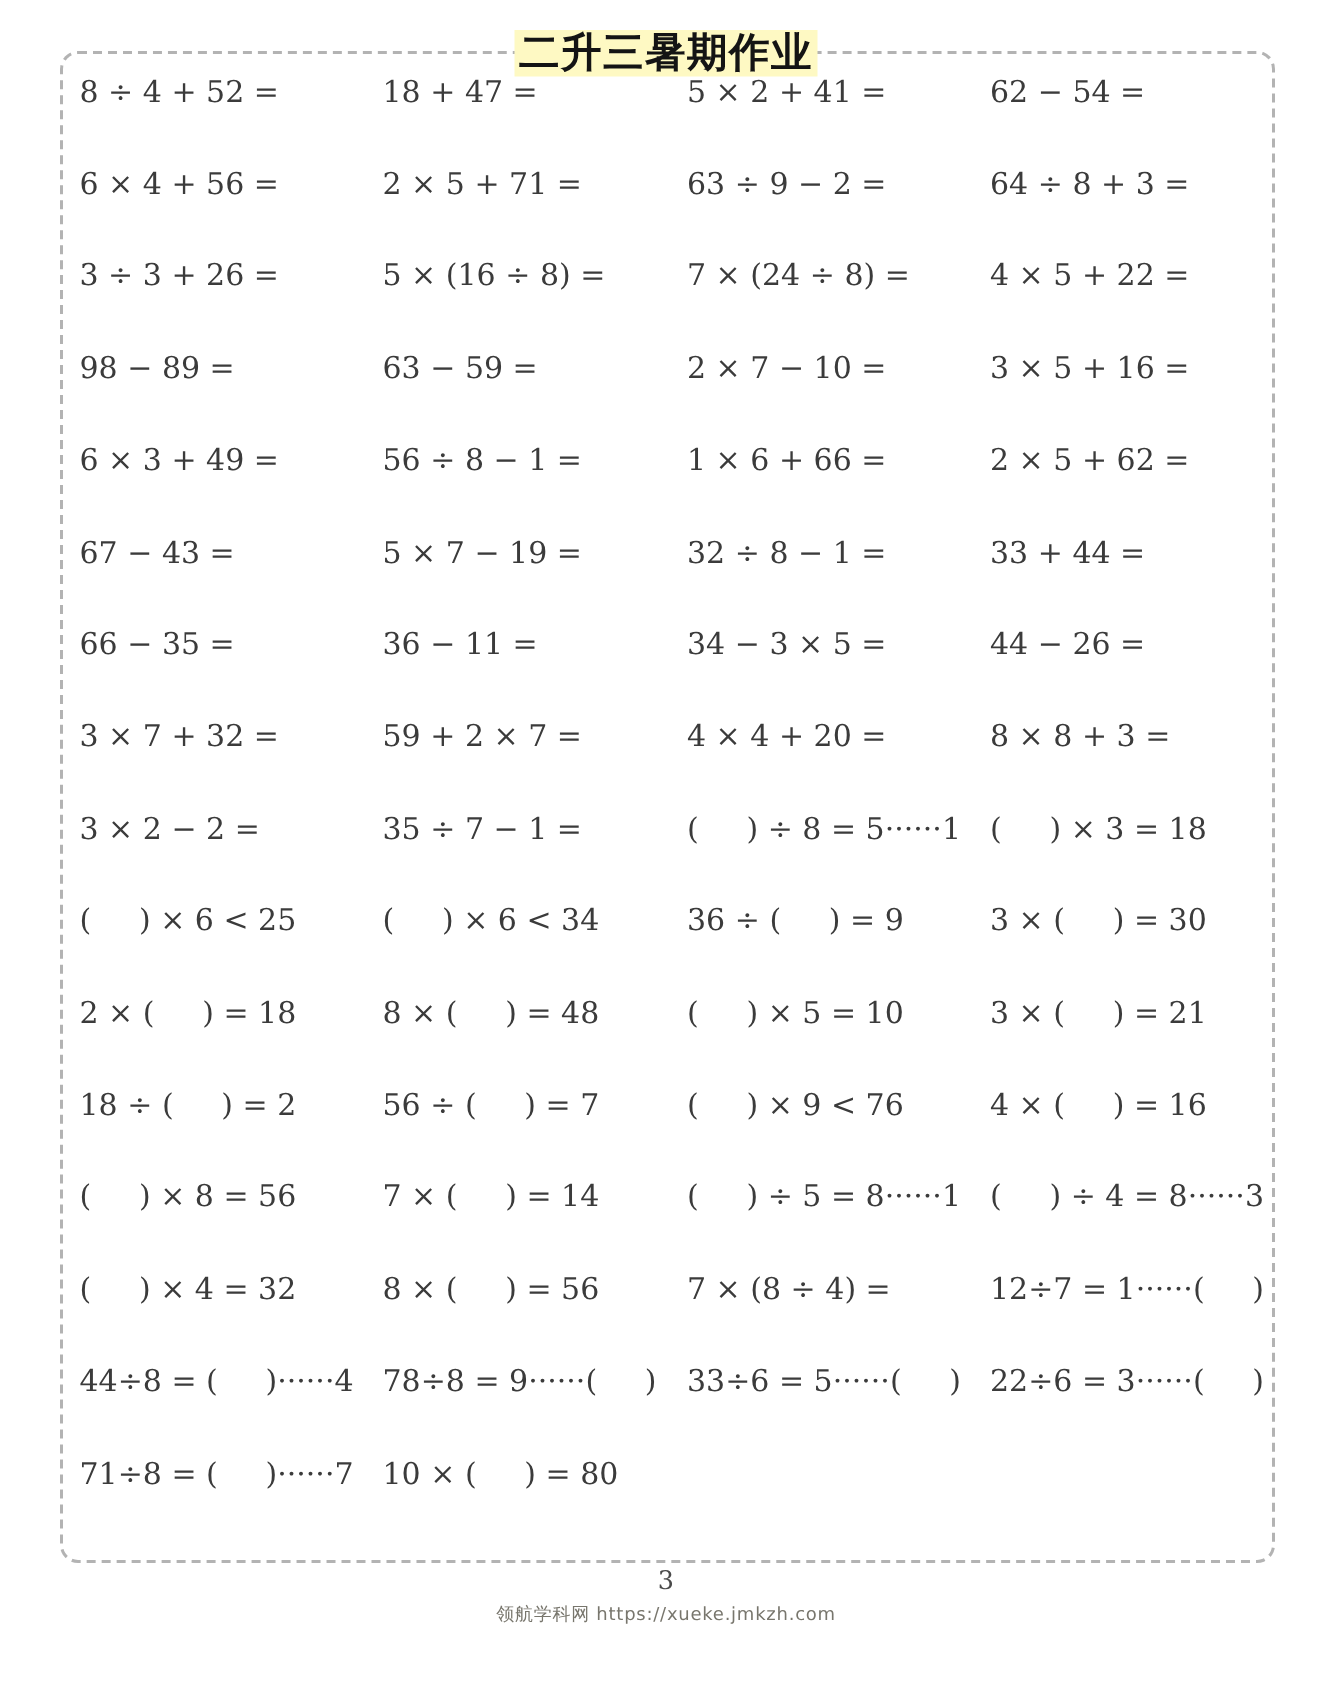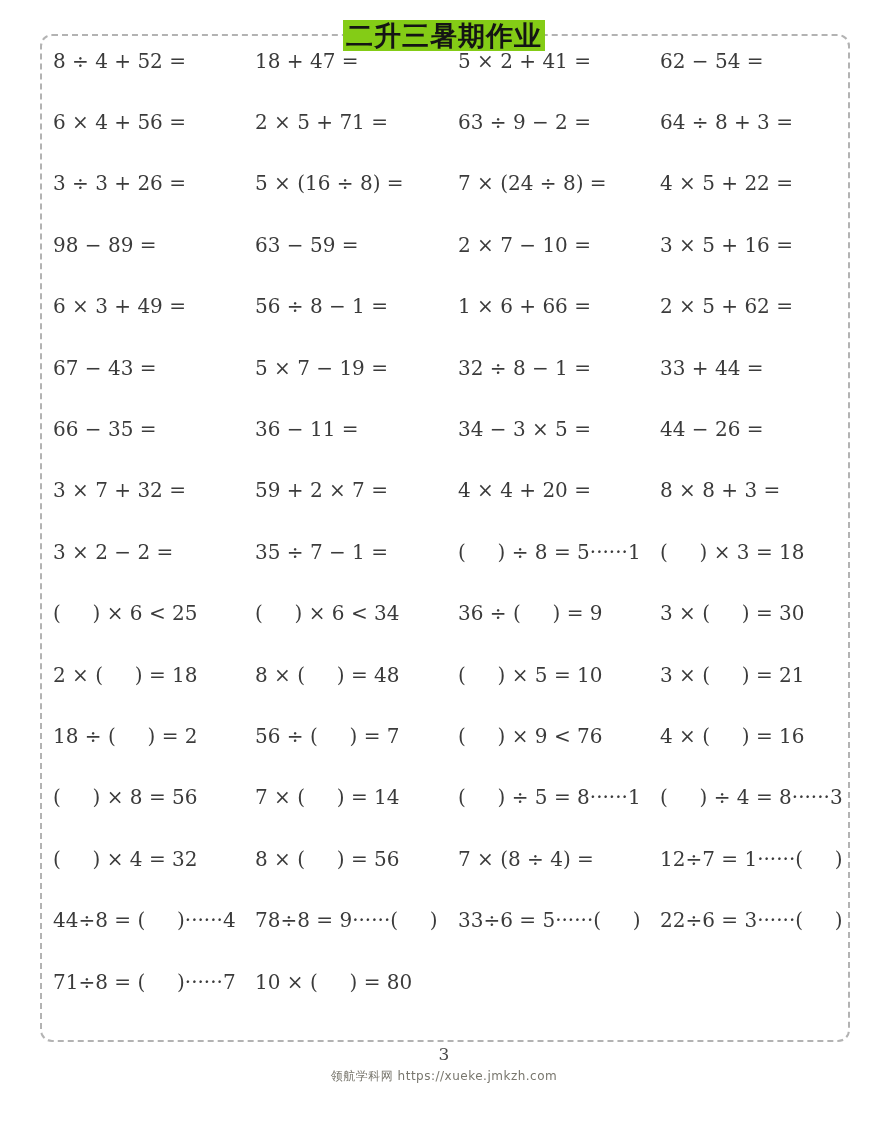--- a/index.html
+++ b/index.html
@@ -18,21 +18,21 @@
     position: absolute;
     left: 40px; top: 34px;
     width: 810px; height: 1008px;
     border: 2px dashed #b3b3b3;
     border-radius: 12px;
   }
   .title {
     position: absolute;
     top: 20px; left: 50%;
     transform: translateX(-50%);
-    background: #84cc16;
+    background: #fef9c3;
     color: #141414;
     font-family: "DejaVu Serif", serif;
     font-weight: bold;
     font-size: 27px;
     line-height: 31px;
     letter-spacing: 1px;
     padding: 0 3px;
     white-space: nowrap;
     z-index: 2;
   }

